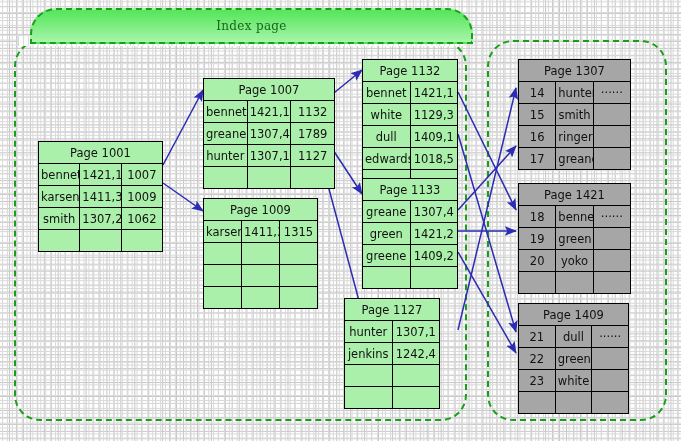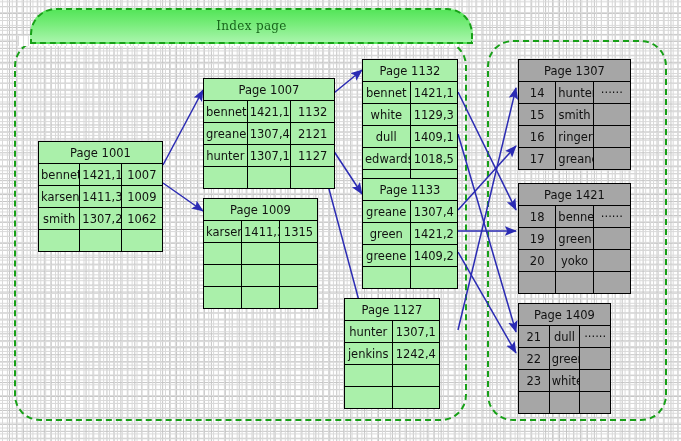--- a/index.html
+++ b/index.html
@@ -160,21 +160,21 @@
           <td class="hdr" colspan="3">Page 1007</td>
         </tr>
         <tr>
           <td>bennet</td>
           <td>1421,1</td>
           <td>1132</td>
         </tr>
         <tr>
           <td>greane</td>
           <td>1307,4</td>
-          <td>2121</td>
+          <td>1789</td>
         </tr>
         <tr>
           <td>hunter</td>
           <td>1307,1</td>
           <td>1127</td>
         </tr>
         <tr>
           <td></td>
           <td></td>
           <td></td>
@@ -335,21 +335,21 @@
           <td></td>
         </tr>
         <tr>
           <td style="width: 30%;"></td>
           <td style="width: 38%;"></td>
           <td></td>
         </tr>
       </tbody>
   </table>
 
-  <table class="tbl data" style="left:518px;top:303px;width:93px;">
+  <table class="tbl data" style="left:518px;top:303px;width:111px;">
     <tbody>
         <tr>
           <td class="hdr" colspan="3">Page 1409</td>
         </tr>
         <tr>
           <td style="width: 30%;">21</td>
           <td style="width: 38%;">dull</td>
           <td>······</td>
         </tr>
         <tr>

